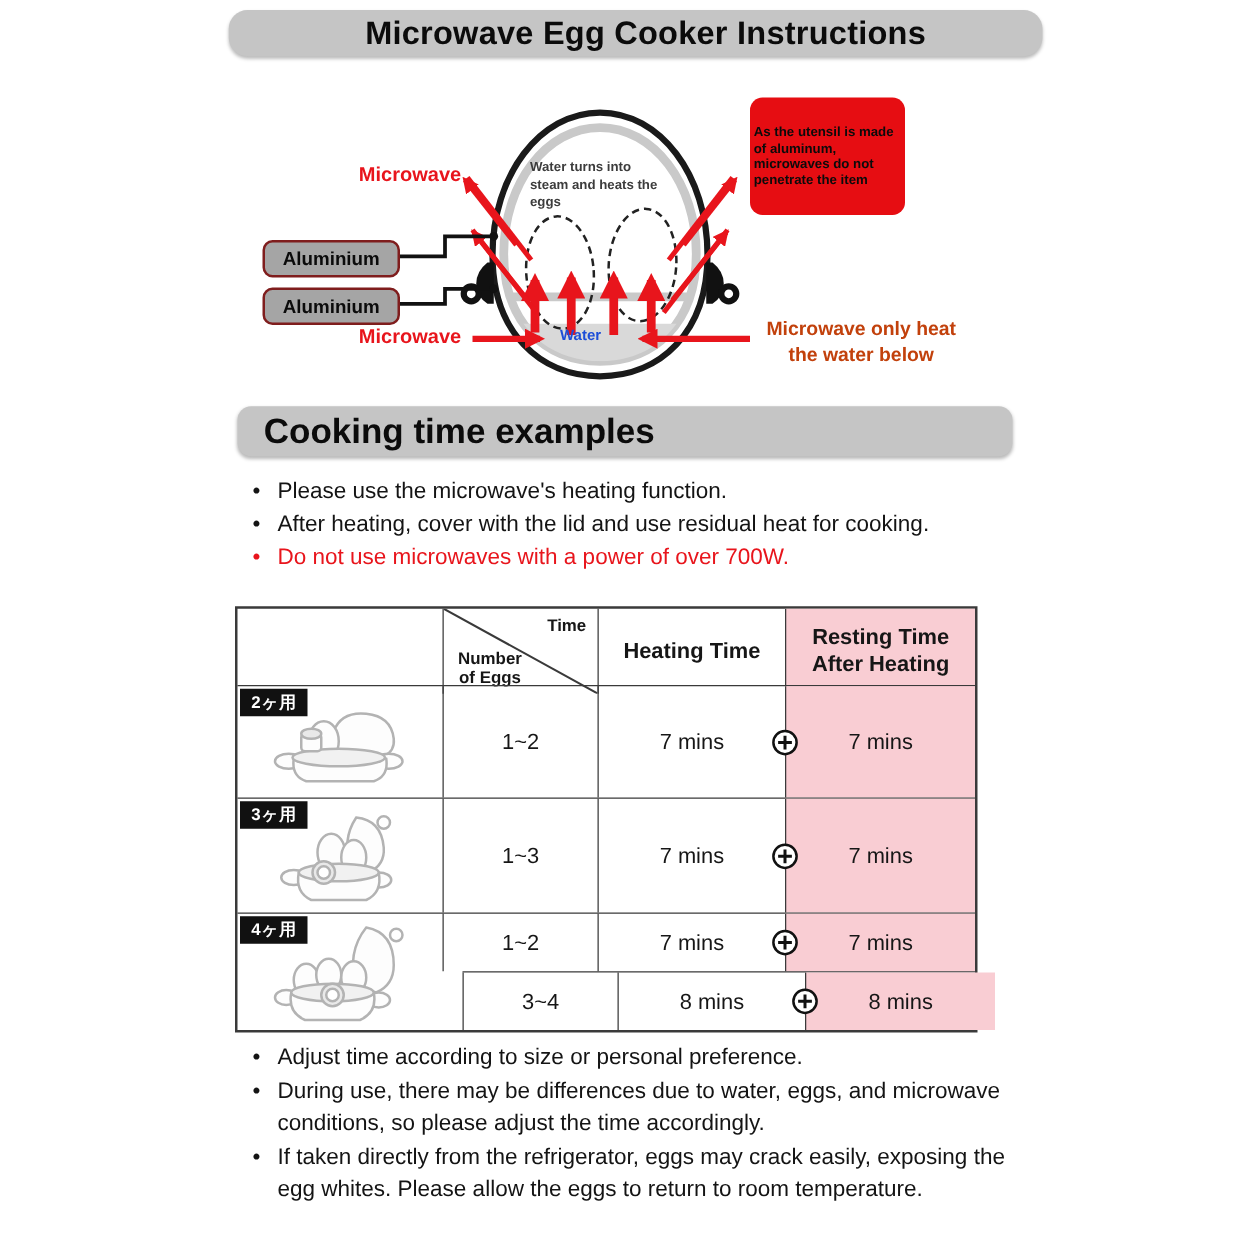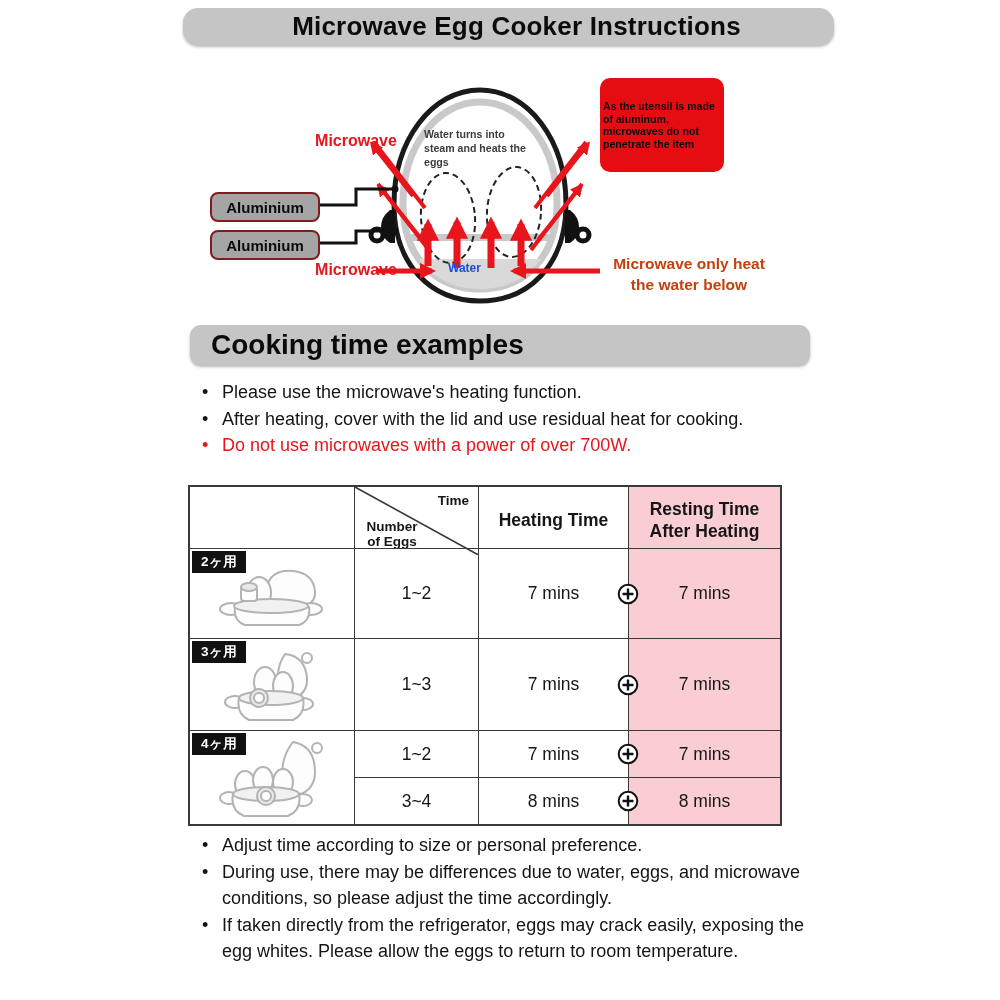--- a/index.html
+++ b/index.html
@@ -12,21 +12,21 @@
     display:flex;align-items:center;justify-content:center;
     font-size:26px;font-weight:700;color:#0b0b0b;letter-spacing:.2px;padding-left:16px;}
   .section-bar{position:absolute;left:190px;top:325px;width:620px;height:40px;
     background:#c5c5c5;border-radius:11px;box-shadow:0 2px 3px rgba(0,0,0,.28);
     display:flex;align-items:center;padding-left:21px;box-sizing:border-box;
     font-size:28px;font-weight:700;color:#0b0b0b;}
 
   
   .diagram{position:absolute;left:180px;top:68px;width:640px;height:250px;}
   .diagram svg{position:absolute;left:0;top:0;}
-  .dlabel{position:absolute;font-weight:700;margin-left:28px;}
+  .dlabel{position:absolute;font-weight:700;}
   .lbl-red{color:#e8151c;font-size:16px;}
   .mw-top{left:100px;top:64px;width:96px;text-align:center;}
   .mw-bottom{left:100px;top:193px;width:96px;text-align:center;}
   .alu{position:absolute;left:30px;width:106px;height:26px;background:#a5a5a5;
     border:2px solid #7f1d1d;border-radius:8px;display:flex;align-items:center;justify-content:center;
     font-weight:700;font-size:15px;color:#0b0b0b;}
   .alu1{top:124px;} .alu2{top:162px;}
   .warn-box{position:absolute;left:420px;top:10px;width:124px;min-height:66px;
     background:#e60d12;border-radius:10px;color:#0b0b0b;font-weight:700;font-size:10.6px;
     line-height:1.18;padding:22px 3px;box-sizing:border-box;}
@@ -60,21 +60,21 @@
   .diag svg{position:absolute;inset:0;width:100%;height:100%;}
   .diag .t-time{position:absolute;right:9px;top:6px;font-size:13.5px;font-weight:700;}
   .diag .t-eggs{position:absolute;left:5px;bottom:5px;width:64px;text-align:center;
     font-size:13.5px;font-weight:700;line-height:1.15;}
   .r1{height:89px;} .r2{height:91px;}
   .imgcell{position:relative;justify-content:center;}
   .chip{position:absolute;left:2px;top:2px;background:#111;color:#fff;
     font-size:13.5px;font-weight:700;padding:2px 9px;letter-spacing:.5px;}
   .r3{display:grid;grid-template-columns:164px 426px;position:relative;}
   .subrow{display:grid;grid-template-columns:124px 150px 152px;position:relative;height:46px;}
-  .subrow + .subrow{border-top:1.5px solid #3a3a3a;}
+  .subrow + .subrow{border-top:1.5px solid #3a3a3a;margin-left:16px;}
   .subrow .cell:first-child{border-left:1.5px solid #3a3a3a;}
   .plus{position:absolute;left:438px;top:50%;transform:translate(-50%,-50%);z-index:3;
         width:22px;height:22px;}
   .subrow .plus{left:274px;}
 </style>
 </head>
 <body>
 
 <div class="page">
 

